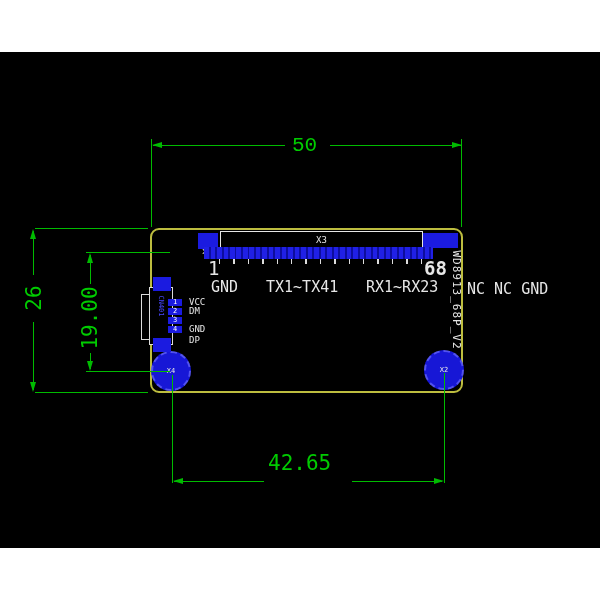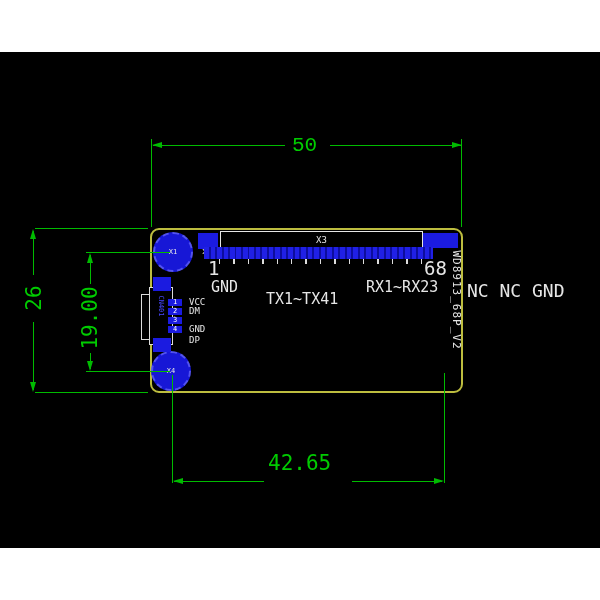--- a/index.html
+++ b/index.html
@@ -61,42 +61,42 @@
   }
 </style>
 </head>
 <body>
 
 <div class="page">
   <div class="blackout"></div>
 
   <div class="board"></div>
 
-  <div class="hole" style="left:153px; top:232px;">
-    <span>X1</span>
-  </div>
   <div class="hole" style="left:151px; top:351px;">
     <span>X4</span>
+  </div>
+  <div class="hole" style="left:424px; top:350px;">
+    <span>X2</span>
   </div>
 
   <div class="bluepad" style="left:198px; top:233px; width:20px; height:16px;"></div>
   <div class="conn-body">
     <span>X3</span>
   </div>
   <div class="bluepad" style="left:423px; top:233px; width:35px; height:15px;"></div>
   <div class="wtext" style="left:202px; top:247px; font-size:9px;">x3</div>
   <div class="pinstrip"></div>
   <div class="pinticks"></div>
   <div class="wtext" style="left:208px; top:259px; font-size:19px;">1</div>
-  <div class="wtext" style="left:424px; top:259px; font-size:19px;">68</div>
+  <div class="wtext" style="left:424px; top:259px; font-size:19px;font-weight:bold;">68</div>
 
   <div class="wtext" style="left:211px; top:280px; font-size:15px;">GND</div>
-  <div class="wtext" style="left:266px; top:292px; font-size:15px;">TX1~TX41</div>
+  <div class="wtext" style="left:266px; top:280px; font-size:15px;">TX1~TX41</div>
   <div class="wtext" style="left:366px; top:280px; font-size:15px;">RX1~RX23</div>
-  <div class="wtext" style="left:467px; top:282px; font-size:18px;">NC NC GND</div>
+  <div class="wtext" style="left:467px; top:282px; font-size:15px;">NC NC GND</div>
 
   <div class="partnum">WD8913_68P_V2</div>
 
   <div class="usb-outline" style="left:141px; top:294px; width:9px; height:44px;"></div>
   <div class="usb-outline" style="left:149px; top:287px; width:22px; height:56px;"></div>
   <div class="bluepad" style="left:153px; top:277px; width:18px; height:14px;"></div>
   <div class="bluepad" style="left:153px; top:338px; width:18px; height:14px;"></div>
   <div class="usb-ref">CN401</div>
 
   <div class="pinpad" style="top:299px;">

